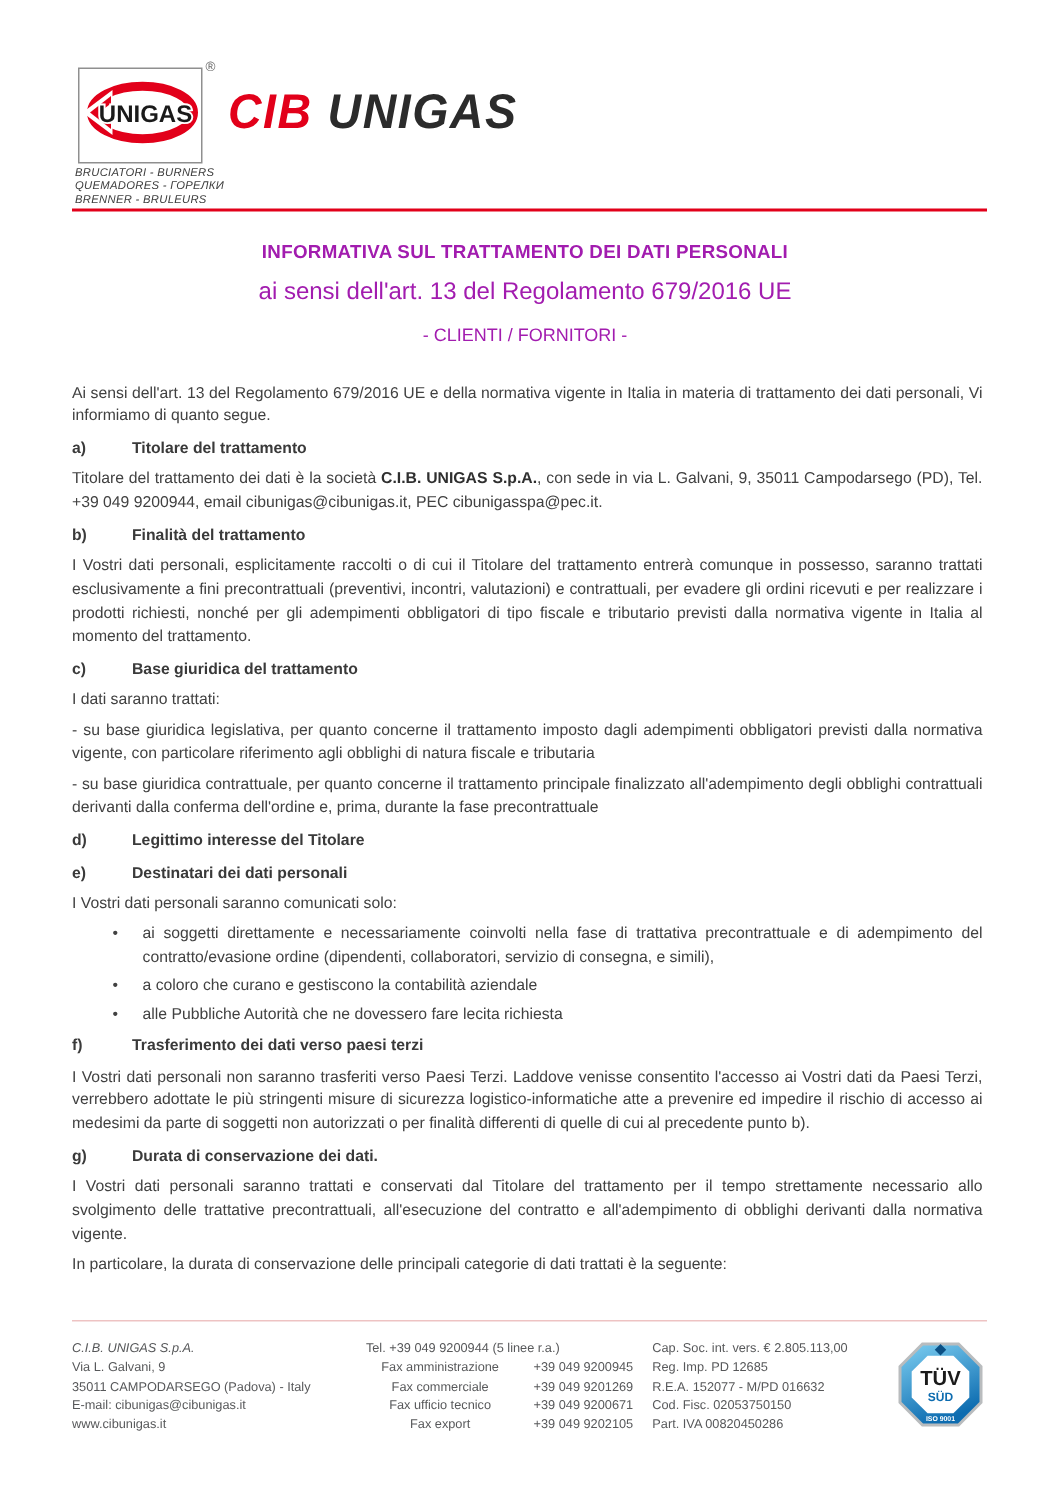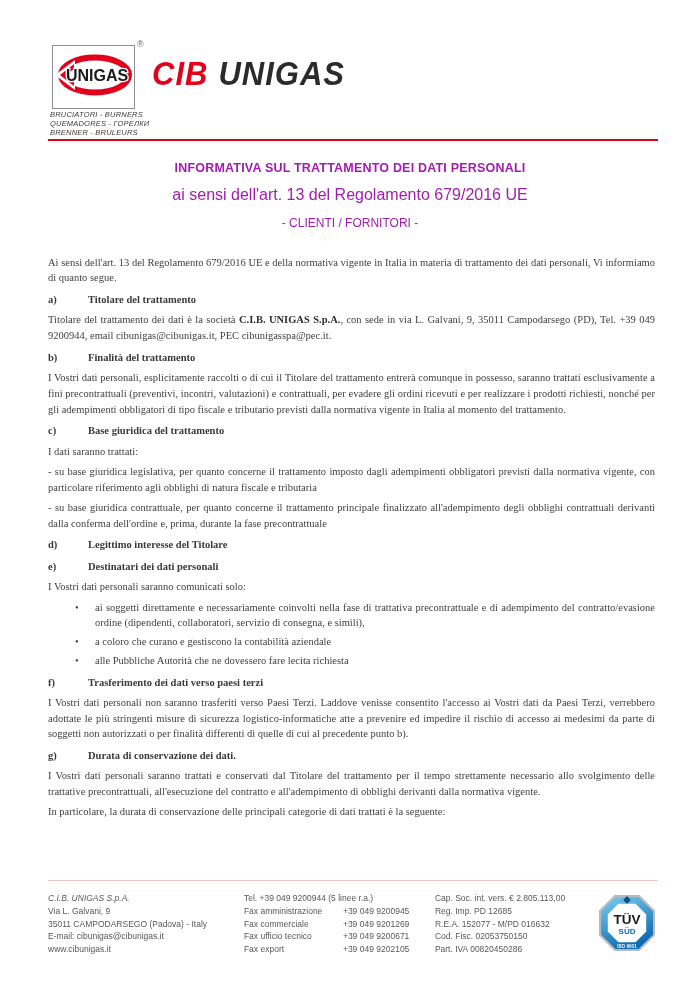--- a/index.html
+++ b/index.html
@@ -23,38 +23,38 @@
   .red-rule { position:absolute; left:48px; right:42px; top:139px; height:2px; background:#e2001a; }
 
   
   .title-block { position:absolute; left:0; right:0; top:161px; text-align:center; color:#a21caf; }
   .title-block h1 { font-size:12.5px; font-weight:bold; letter-spacing:.2px; }
   .title-block .sub { font-size:16px; margin-top:11px; }
   .title-block .aud { font-size:12px; margin-top:12px; }
 
   
   .doc { position:absolute; left:48px; right:45px; top:250px; font-size:10.5px;
-         line-height:1.5; color:#414141;font-family:Liberation Serif, serif; }
+         line-height:1.5; color:#414141; }
   .doc p { text-align:justify; margin:4.5px 0; }
   .sec-head { display:flex; font-weight:bold; margin:6px 0 2px 0; color:#3a3a3a; }
   .sec-letter { width:40px; flex:0 0 40px; }
   .bullet { display:flex; margin:3px 0; }
   .bullet .dot { flex:0 0 20px; margin-left:27px; }
   .bullet .btxt { text-align:justify; flex:1; }
   .bold-inline { font-weight:bold; color:#2f2f2f; }
 
   
   .footer { position:absolute; left:48px; right:42px; top:880px;
             border-top:1px solid #eec3c3; padding-top:11px;
             display:flex; align-items:flex-start;
             font-size:8.5px; line-height:12.8px; color:#57585a; }
   .f-col1 { width:197px; }
   .f-col1 .co-name { font-style:italic; }
   .f-col2 { width:192px; }
-  .fax-grid { display:grid; grid-template-columns:99px 1fr; }
+  .fax-grid { display:grid; grid-template-columns:99px 1fr;text-align:center; }
   .f-col3 { width:162px; }
   .tuv { margin-left:auto; width:62px; height:66px; }
 </style>
 </head>
 <body>
 
 <div class="page">
 
   <div class="logo-box">
     <svg width="81" height="62" viewBox="0 0 81 62">

